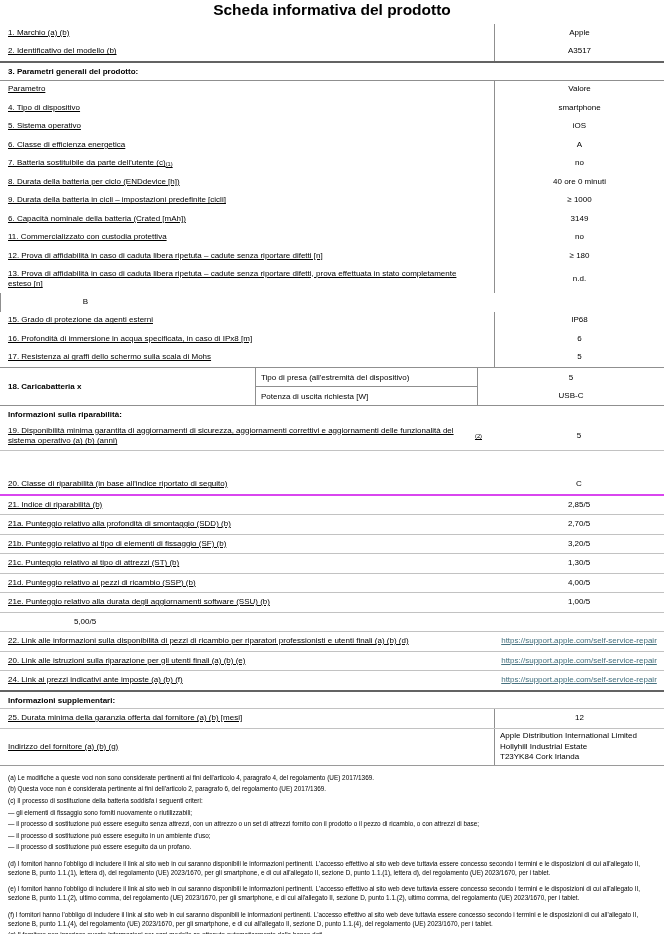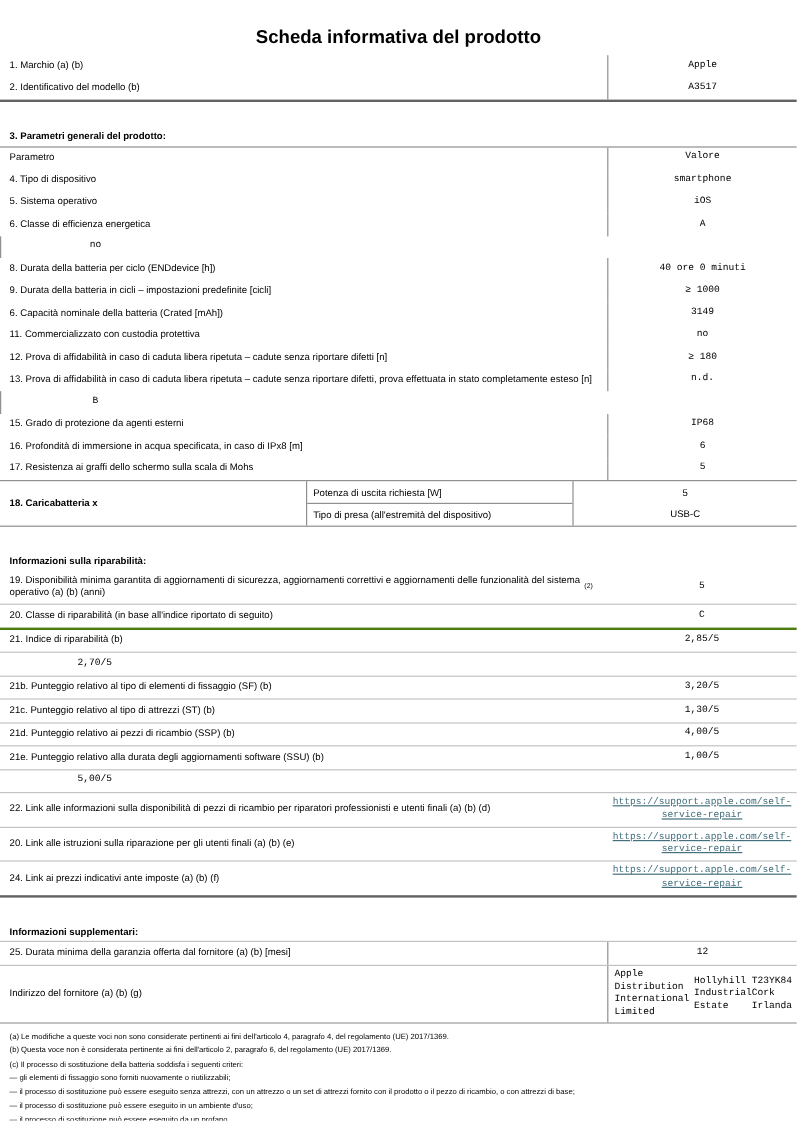--- a/index.html
+++ b/index.html
@@ -4,43 +4,43 @@
 <style>
   html,body{margin:0;padding:0;background:#fff;}
   body{
     width:664px;height:934px;overflow:hidden;color:#000;
     font-family:"Liberation Sans","DejaVu Sans",sans-serif;
     font-size:8px;
   }
   .page{width:664px;}
   .title{
     font-size:15.5px;font-weight:bold;text-align:center;
-    margin:23px 0 5px 0;letter-spacing:0;
+    margin:1px 0 5px 0;letter-spacing:0;
   }
   
   .rule-thick{border-top:2px solid #636363;}
   .rule-mid{border-top:1px solid #8f8f8f;}
   .rule-light{border-top:1px solid #c2c2c2;}
   
   .row{display:flex;align-items:stretch;min-height:18.5px;}
   .lbl{
     flex:1;display:flex;align-items:center;
-    padding:3px 12px 3px 8px;line-height:1.35;
+    padding:3px 12px 3px 8px;line-height:1.35;text-decoration:underline;
   }
   .val{
-    width:158px;flex:none;box-sizing:border-box;
+    width:170px;flex:none;box-sizing:border-box;
     display:flex;align-items:center;justify-content:center;
-    text-align:center;padding:3px 4px;line-height:1.35;font-family:Liberation Mono, monospace;
+    text-align:center;padding:3px 4px;line-height:1.35;
   }
   .divided > .val{border-left:1px solid #8f8f8f;}
   .sep-light{border-bottom:1px solid #c2c2c2;}
   .sep-mid{border-bottom:1px solid #9a9a9a;}
-  .sep-thick{border-bottom:2px solid #4d7c0f;}
+  .sep-thick{border-bottom:2px solid #d946ef;margin-top:24px;}
   .sec-heading{
-    font-weight:bold;padding:4px 8px 3.5px 8px;font-size:8px;margin-top:20px;
+    font-weight:bold;padding:4px 8px 3.5px 8px;font-size:8px;
   }
   sup{font-size:0.72em;vertical-align:super;line-height:0;}
   .link{color:#44707e;text-decoration:underline;cursor:pointer;}
   
   .charger{display:flex;align-items:stretch;}
   .charger .c-lbl{
     width:255px;flex:none;box-sizing:border-box;
     display:flex;align-items:center;padding:3px 8px;font-weight:bold;
   }
   .charger .c-mid{
@@ -53,21 +53,21 @@
   .charger .c-mid .sub:first-child{border-bottom:1px solid #8f8f8f;}
   .charger .c-val{
     width:187px;flex:none;box-sizing:border-box;
     border-left:1px solid #8f8f8f;
   }
   .charger .c-val .sub{
     height:18px;display:flex;align-items:center;justify-content:center;
   }
   
   .addr-val{
-    flex-direction:row;align-items:center;
+    flex-direction:column;align-items:flex-start;
     justify-content:center;text-align:left;padding:2.5px 4px 2.5px 5px;
   }
   .addr-val div{line-height:1.32;}
   
   .footnotes{padding:5px 9px 0 8px;font-size:6.4px;line-height:1.4;}
   .fn{margin-top:2.6px;}
   .fn-gap{margin-top:7.5px;}
 </style>
 </head>
 <body>
@@ -114,20 +114,24 @@
         </span>
         <span class="val">iOS</span>
       </div>
       <div class="row divided">
         <span class="lbl">
           <span>6. Classe di efficienza energetica</span>
         </span>
         <span class="val">A</span>
       </div>
       <div class="row divided">
+        <span class="lbl">
+          <span>7. Batteria sostituibile da parte dell'utente (c)</span> 
+          <sup>(1)</sup>
+        </span>
         <span class="val">no</span>
       </div>
       <div class="row divided">
         <span class="lbl">
           <span>8. Durata della batteria per ciclo (ENDdevice [h])</span>
         </span>
         <span class="val">40 ore 0 minuti</span>
       </div>
       <div class="row divided">
         <span class="lbl">
@@ -179,22 +183,22 @@
           <span>17. Resistenza ai graffi dello schermo sulla scala di Mohs</span>
         </span>
         <span class="val">5</span>
       </div>
     </div>
 
   <div class="rule-mid"></div>
   <div class="charger">
     <div class="c-lbl">18. Caricabatteria x</div>
     <div class="c-mid" id="charger-mid">
+        <div class="sub">Tipo di presa (all'estremità del dispositivo)</div>
         <div class="sub">Potenza di uscita richiesta [W]</div>
-        <div class="sub">Tipo di presa (all'estremità del dispositivo)</div>
       </div>
     <div class="c-val" id="charger-val">
         <div class="sub">5</div>
         <div class="sub">USB-C</div>
       </div>
   </div>
   <div class="rule-mid"></div>
 
   <div class="sec-heading">Informazioni sulla riparabilità:</div>
 
@@ -212,20 +216,23 @@
         </span>
         <span class="val">C</span>
       </div>
       <div class="row sep-light">
         <span class="lbl">
           <span>21. Indice di riparabilità (b)</span>
         </span>
         <span class="val">2,85/5</span>
       </div>
       <div class="row sep-light">
+        <span class="lbl">
+          <span>21a. Punteggio relativo alla profondità di smontaggio (SDD) (b)</span>
+        </span>
         <span class="val">2,70/5</span>
       </div>
       <div class="row sep-light">
         <span class="lbl">
           <span>21b. Punteggio relativo al tipo di elementi di fissaggio (SF) (b)</span>
         </span>
         <span class="val">3,20/5</span>
       </div>
       <div class="row sep-light">
         <span class="lbl">

